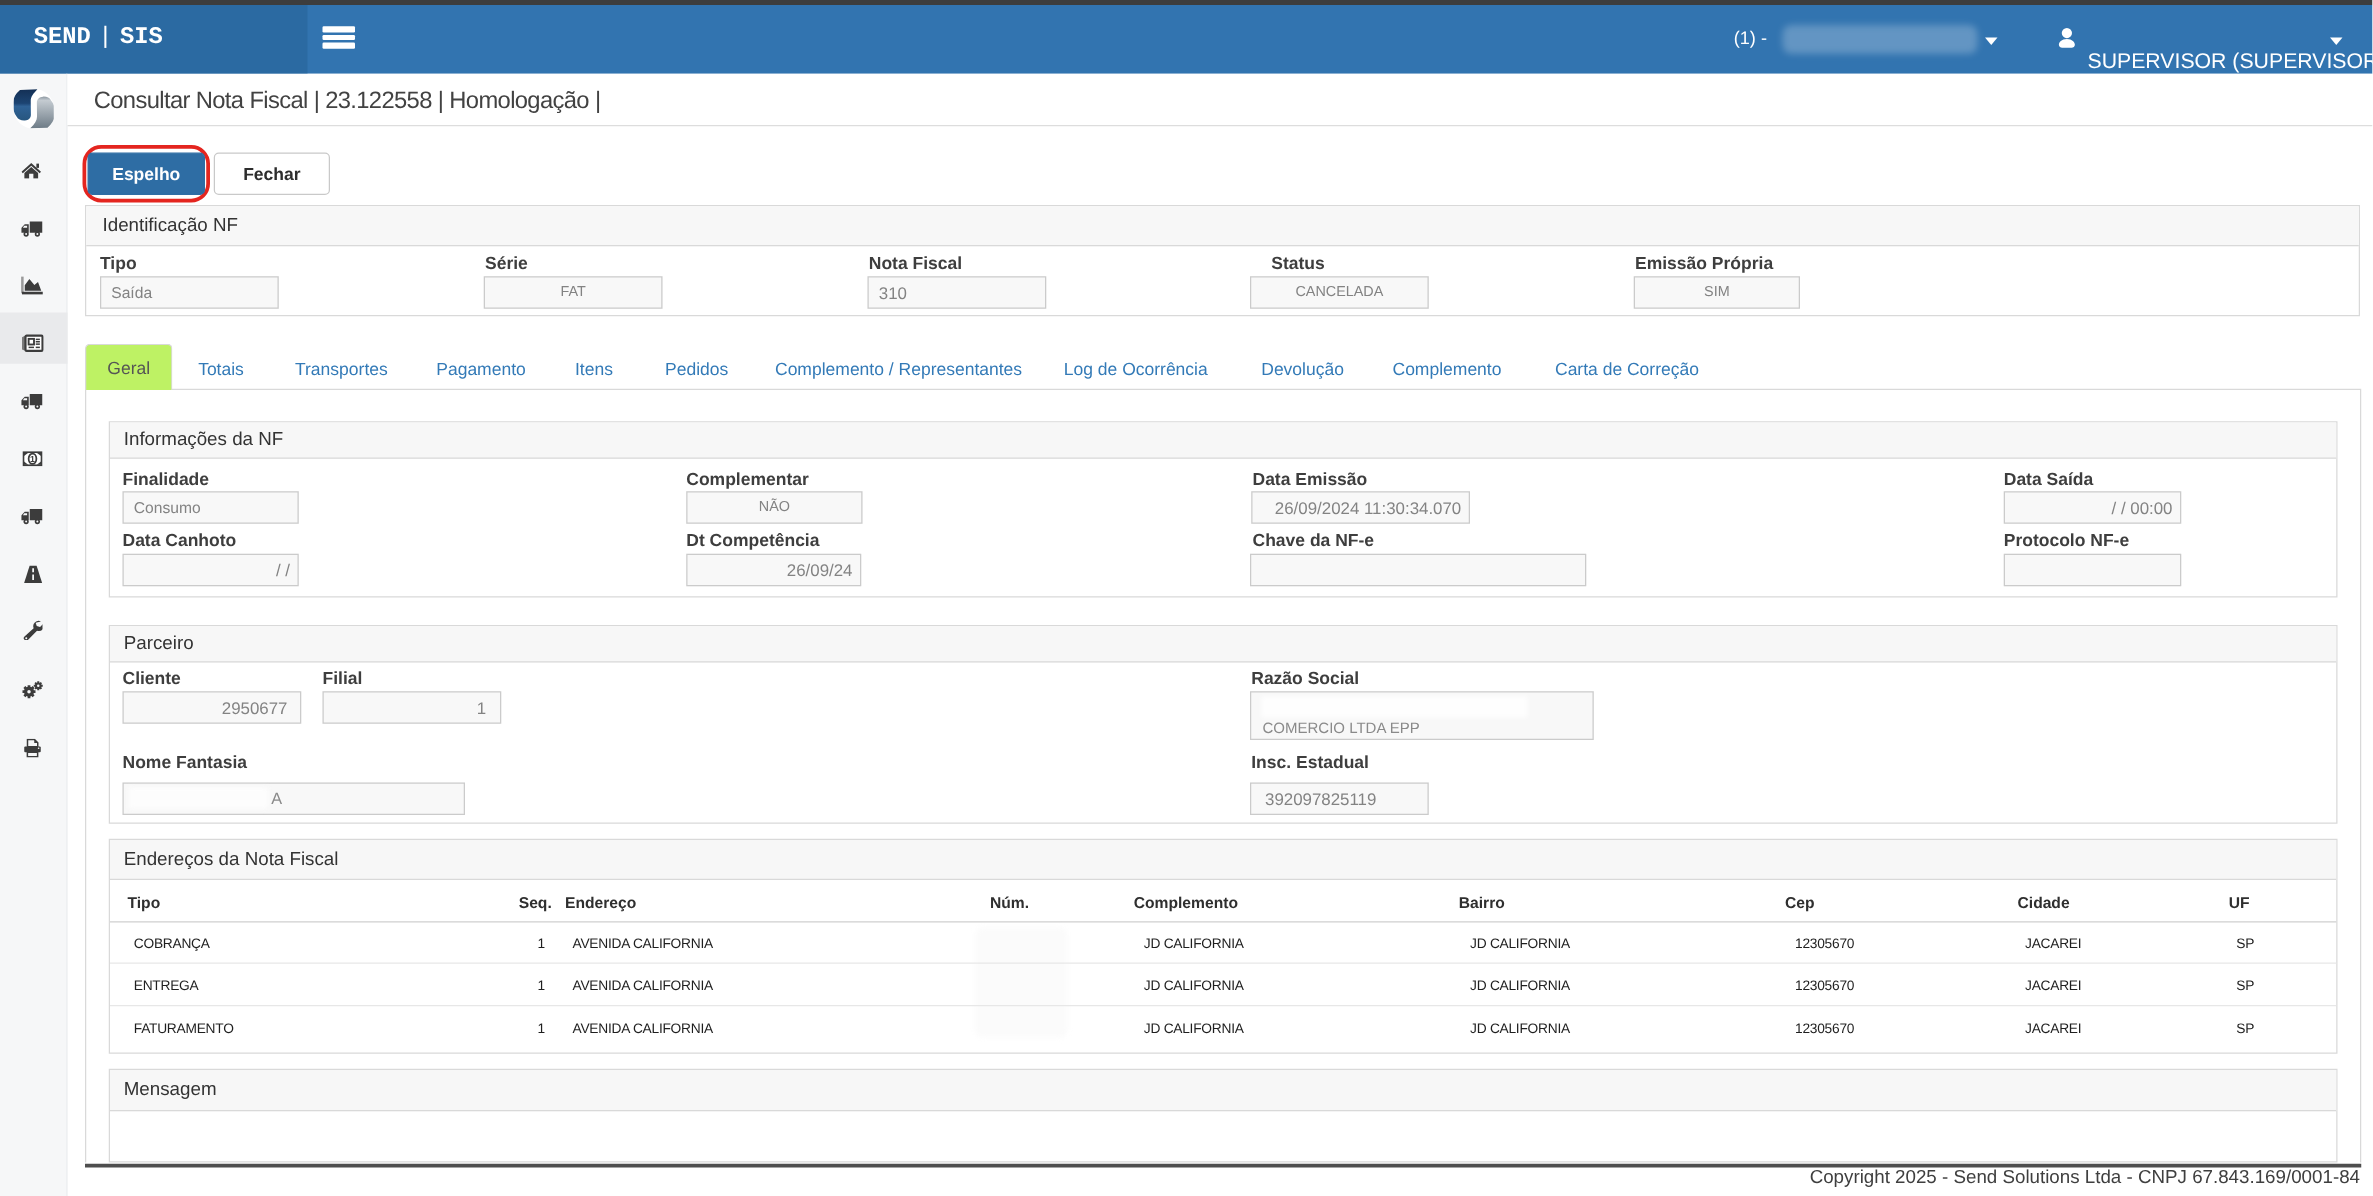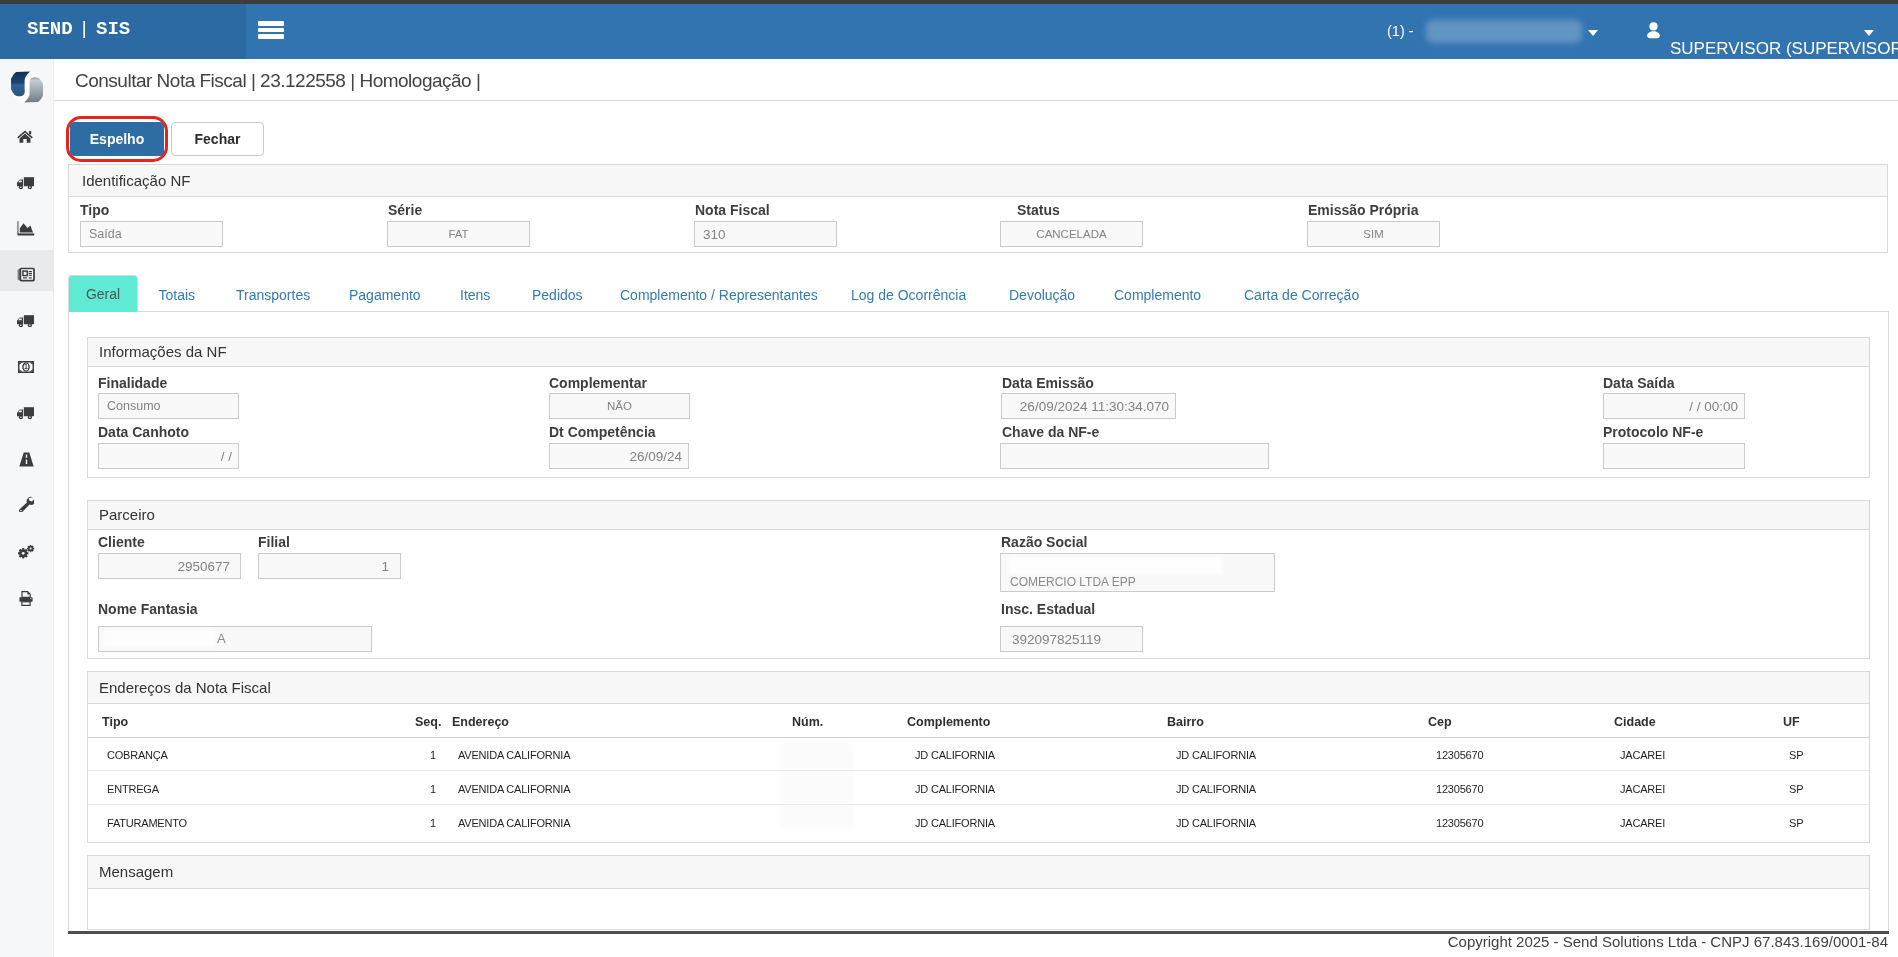--- a/index.html
+++ b/index.html
@@ -31,21 +31,21 @@
 #btn-fechar { left:171px; top:122px; width:93px; height:34px; background:#fff; border:1px solid #c9c9c9; border-radius:4px; color:#2d2d2d; font-weight:bold; font-size:14px; text-align:center; line-height:32px; }
 
 .bx { position:absolute; border:1px solid #d9d9d9; background:#fff; }
 .bxh { background:#f7f7f7; border-bottom:1px solid #d9d9d9; font-size:15px; color:#333; padding-left:13px; }
 .lbl { position:absolute; font-weight:bold; font-size:14px; color:#3e3e3e; white-space:nowrap; }
 .inp { position:absolute; height:26px; border:1px solid #cbcbcb; background:#f8f8f8; font-size:13.5px; color:#838383; line-height:25px; padding:0 8px; white-space:nowrap; overflow:hidden; }
 .inp.r { text-align:right; padding-right:6px; }
 .inp.vs { font-size:11.5px;text-align:center; }
 .inp.vs2 { font-size:12.5px; }
 
-#tabactive { left:68px; top:275px; width:70px; height:37px; background:#5eead4; border:1px solid #d9d9d9; border-bottom:none; border-radius:4px 4px 0 0; text-align:center; color:#555; font-size:14px; line-height:37px; z-index:2; }
+#tabactive { left:68px; top:275px; width:70px; height:37px; background:#bef264; border:1px solid #d9d9d9; border-bottom:none; border-radius:4px 4px 0 0; text-align:center; color:#555; font-size:14px; line-height:37px; z-index:2; }
 #tabline { left:68px; top:311px; width:1821px; height:1px; background:#d9d9d9; }
 .tablink { position:absolute; top:287px; font-size:14px; color:#337ab7; white-space:nowrap;text-align:center; }
 
 #tabwrap { left:68px; top:312px; width:1821px; height:618px; border-left:1px solid #d9d9d9; border-right:1px solid #d9d9d9; background:#fff; }
 #darkline { left:68px; top:930.5px; width:1821px; height:3.5px; background:#4e4e4e; }
 
 .th { position:absolute; font-weight:bold; font-size:12.5px; color:#2f2f2f; white-space:nowrap; }
 .td { position:absolute; font-size:11px; letter-spacing:-0.2px; color:#1f1f1f; white-space:nowrap; }
 .hline { position:absolute; height:1px; background:#e7e7e7; }
 #footer-txt { font-size:15px; color:#3f3f3f; top:933px; right:10px; }

